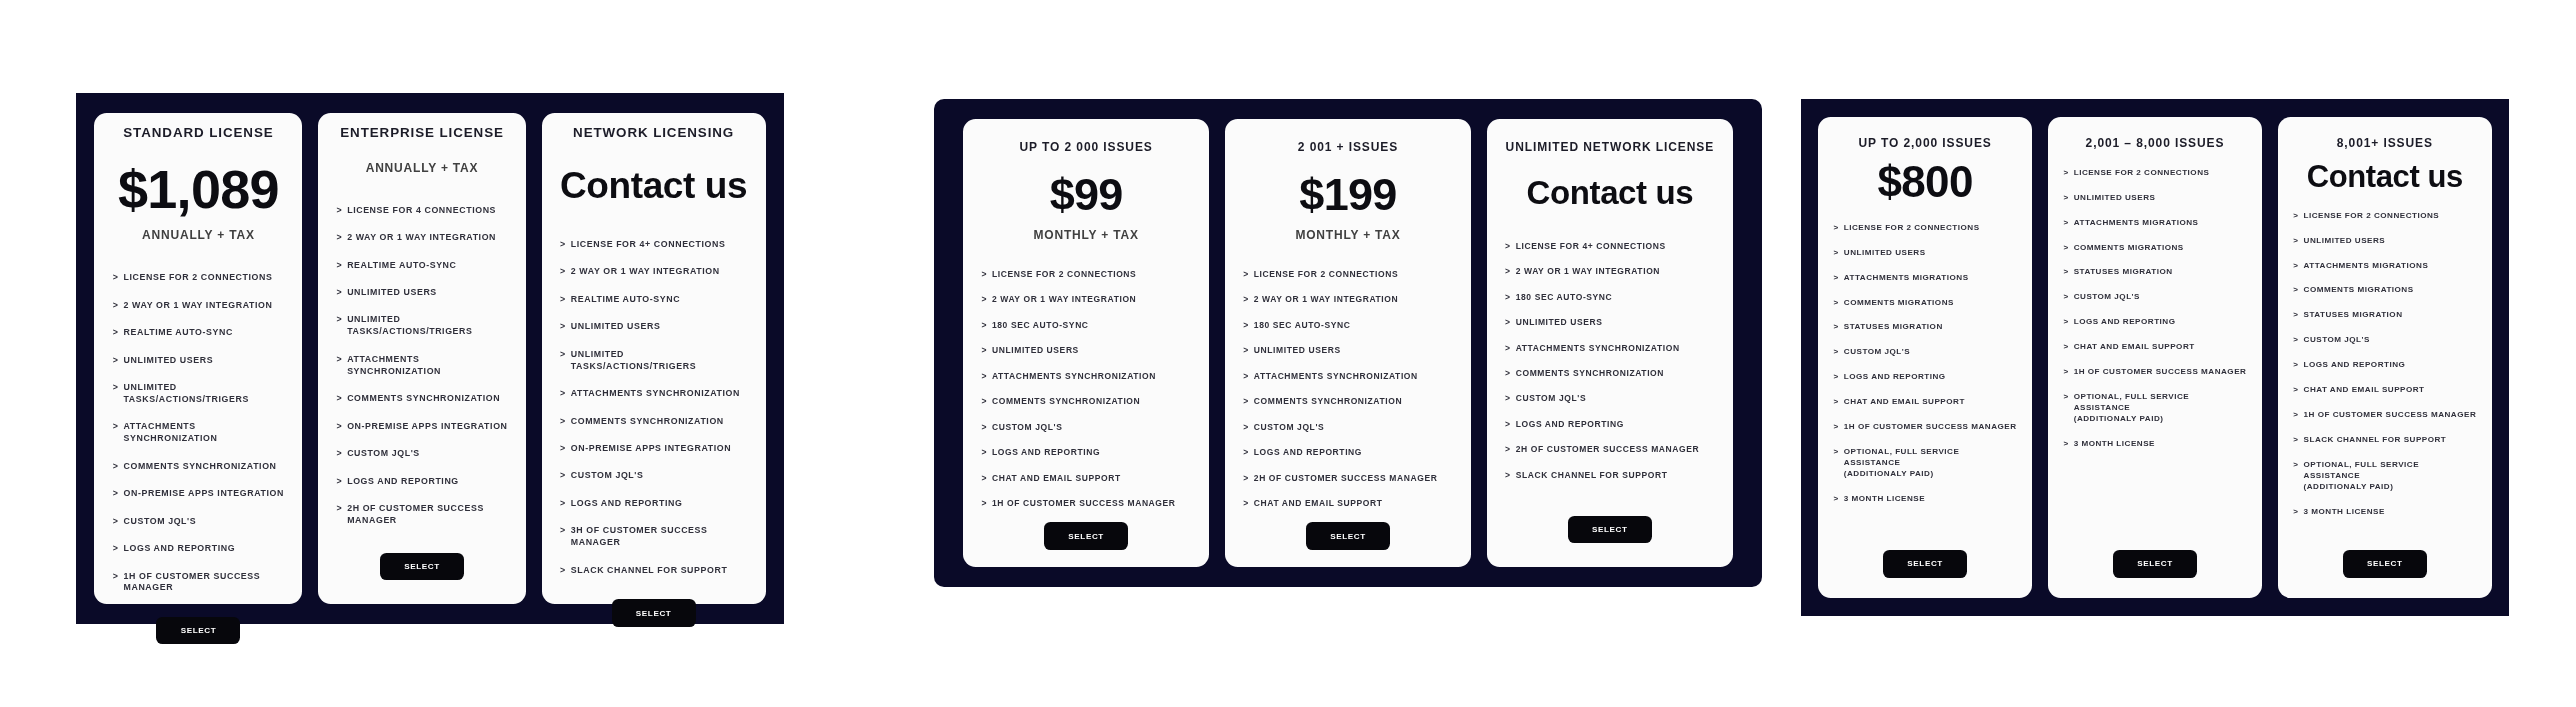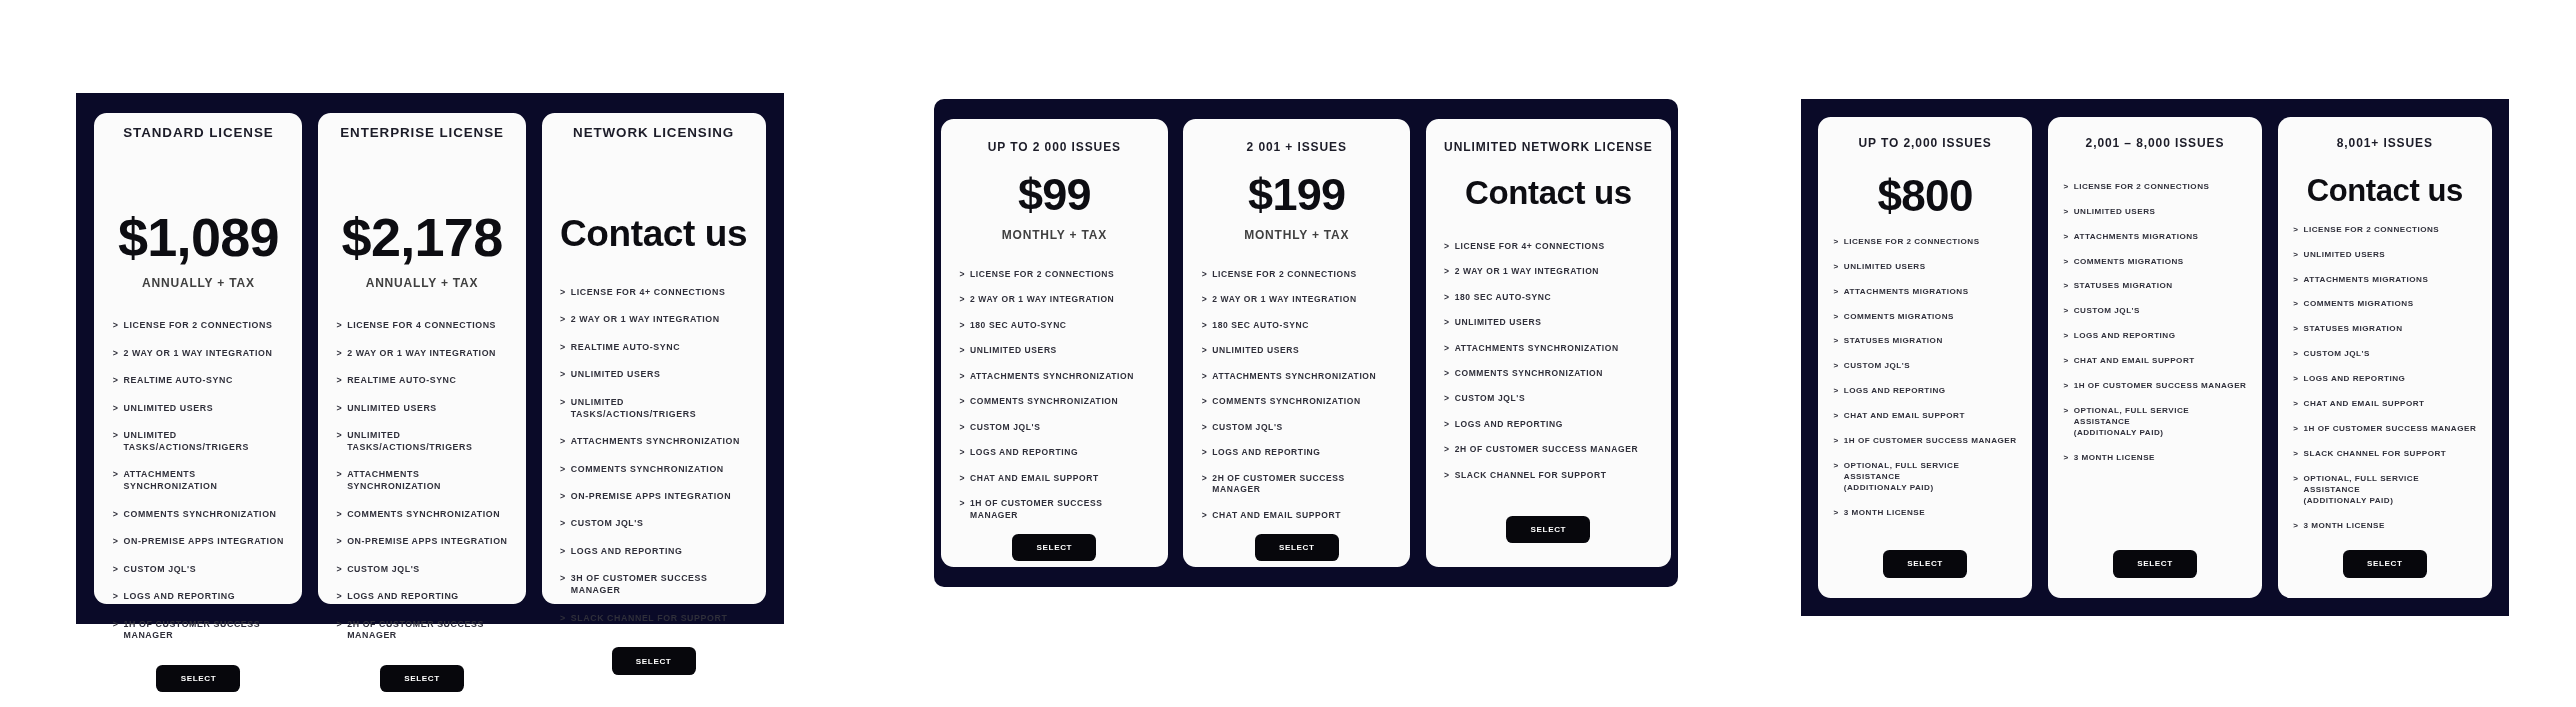--- a/index.html
+++ b/index.html
@@ -16,21 +16,21 @@
   }
 
   
   .panel {
     position: absolute;
     background: #0a0a28;
     display: flex;
     align-items: flex-start;
   }
   .panel.p1 { left: 76px;  top: 93px; width: 708px; height: 531px; padding: 20px 18.4px; gap: 15.6px; }
-  .panel.p2 { left: 934px; top: 99px; width: 744px; height: 488px; padding: 20px 7px; gap: 15.6px; border-radius: 10px; }
+  .panel.p2 { left: 934px; top: 99px; width: 828px; height: 488px; padding: 20px 29px; gap: 15.6px; border-radius: 10px; }
   .panel.p3 { left: 1801px; top: 99px; width: 708px; height: 517px; padding: 18.4px 17px; gap: 15.6px; }
 
   
   .card {
     background: #fbfbfb;
     border-radius: 12.7px;
     flex: 1 1 0;
     align-self: stretch;
     padding: 21px 18.4px 24px 18.4px;
     display: flex;
@@ -123,32 +123,32 @@
     letter-spacing: 0.6px;
     padding: 9.2px 22.6px;
     cursor: pointer;
     min-width: 84px;
   }
 
   
   .p1 .features { gap: 15.6px; margin-top: 30px; }
   .p1 .card { padding-top: 12px; }
   .p1 .card-title { margin-bottom: 15.6px; }
-  .p1 .price { font-size: 54px; margin-top: 48px; }
+  .p1 .price { font-size: 54px; }
   .p1 .price.contact { font-size: 37px; padding-top: 7px; }
   .p1 .select-btn { margin-top: 10px; }
 
   .p2 .features { gap: 14px; margin-top: 27px; }
   .p2 .card-title { font-size: 12px; margin-bottom: 12.7px; }
   .p2 .price { font-size: 45px; }
   .p2 .price.contact { font-size: 33px; padding-top: 5.7px; }
   .p2 .features li { font-size: 8.5px; letter-spacing: 0.6px; }
 
   .p3 .features { gap: 14px; margin-top: 14px; }
-  .p3 .card-title { font-size: 12px; margin-bottom: 18px; }
+  .p3 .card-title { font-size: 12px; margin-bottom: 4px; }
   .p3 .price { font-size: 44px; }
   .p3 .price.contact { font-size: 31px; padding-top: 4.2px; }
   .p3 .features li { font-size: 8.1px; letter-spacing: 0.5px; }
   .p3 .card { padding: 18.4px 15.6px 20px 15.6px; }
 </style>
 </head>
 <body>
 
 <div class="stage">
   <div class="panel p1">
@@ -203,21 +203,20 @@
             <span class="chev">&gt;</span>
             <span class="feat-text"><span>1H OF CUSTOMER SUCCESS MANAGER</span></span>
           </li>
         </ul>
         <div class="spacer"></div>
         <button class="select-btn">SELECT</button>
       </div>
       <div class="card">
         <div class="card-title">ENTERPRISE LICENSE</div>
         <div class="price-block">
-          <div class="price">$2,178</div>
           <div class="period">ANNUALLY + TAX</div>
         </div>
         <ul class="features">
           <li>
             <span class="chev">&gt;</span>
             <span class="feat-text"><span>LICENSE FOR 4 CONNECTIONS</span></span>
           </li>
           <li>
             <span class="chev">&gt;</span>
             <span class="feat-text"><span>2 WAY OR 1 WAY INTEGRATION</span></span>

